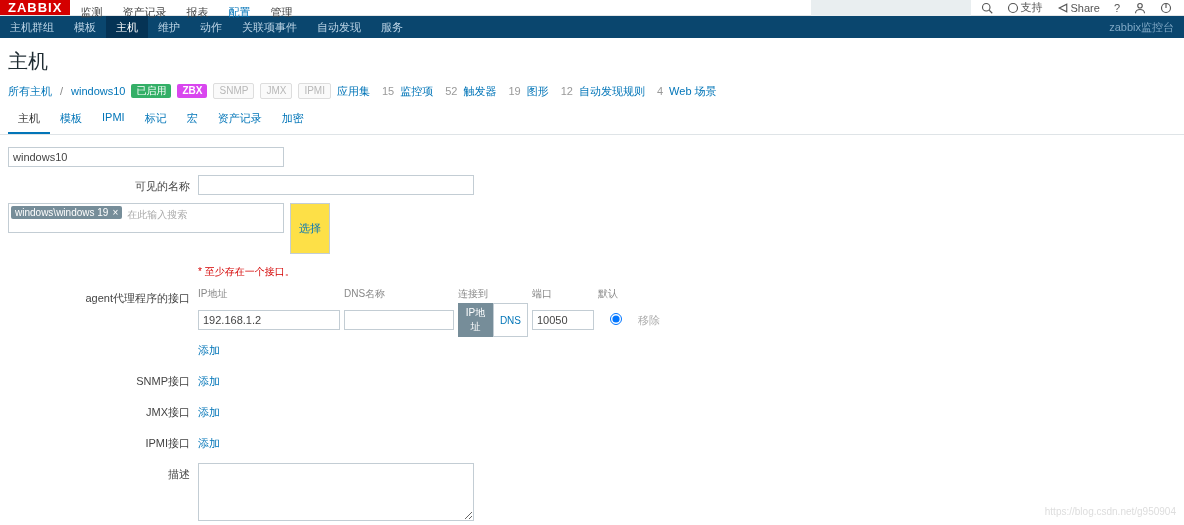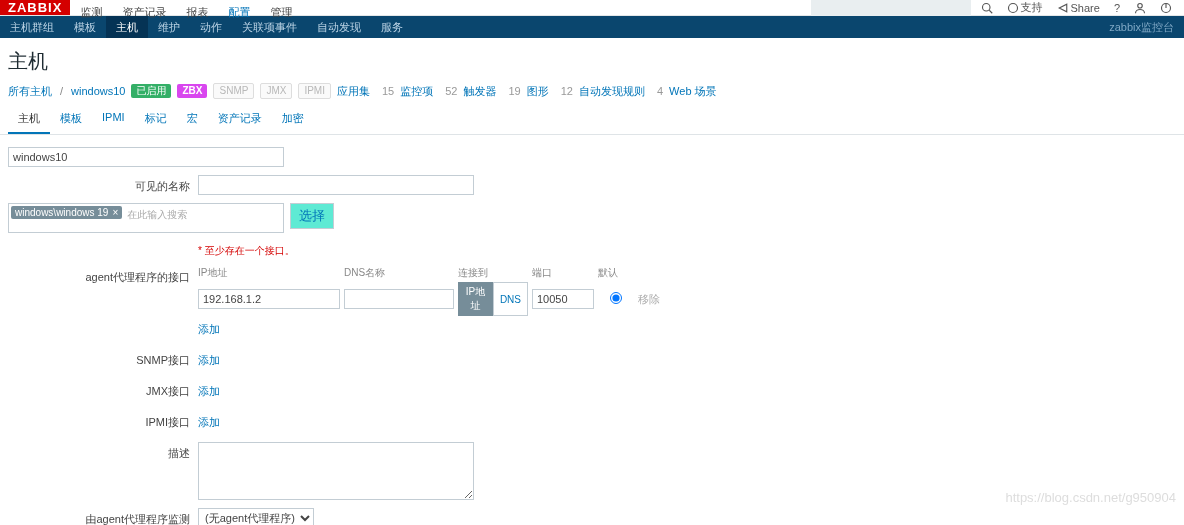--- a/index.html
+++ b/index.html
@@ -47,38 +47,38 @@
   .form { padding:12px 8px 8px;}
   .row { display:flex; align-items:flex-start; margin-bottom:8px;}
   .lbl { width:190px; text-align:right; padding-right:8px; padding-top:4px; font-size:11px; color:#444;}
   .req::before { content:"* "; color:#d40000;}
   .fld { display:flex; flex-direction:column; gap:2px;}
   .textin { width:276px; height:20px; border:1px solid #c3cdd4; padding:2px 4px; font-size:11px; color:#444;}
   .tags { width:276px; min-height:30px; border:1px solid #c3cdd4; padding:2px 2px; display:flex; flex-wrap:wrap; gap:3px; align-items:flex-start;}
   .tag { background:#768d99; color:#fff; font-size:10px; padding:1px 4px; border-radius:2px; display:inline-flex; align-items:center; gap:4px;}
   .tag-x { cursor:pointer;}
   .tplace { color:#aaa; font-size:10px; padding:2px 2px;}
-  .btn { border:1px solid #c3cdd4; background:#5eead4; color:#0275b8; font-size:13px; padding:3px 8px; cursor:pointer;}
+  .btn { border:1px solid #c3cdd4; background:#fde047; color:#0275b8; font-size:11px; padding:17px 8px; cursor:pointer;}
   .hint { color:#d40000; font-size:10px; padding-top:3px;}
 
   
   .iftbl { display:grid; grid-template-columns:142px 110px 70px 62px 36px 36px; column-gap:4px; align-items:center;}
   .ifhdr { font-size:10px; color:#888; padding-bottom:2px;}
   .seg { display:flex; }
   .seg button { background:#fff; border:1px solid #c3cdd4; padding:2px 6px; font-size:10px; color:#0275b8;}
   .seg button.active { background:#768d99; color:#fff; border-color:#768d99;}
   .smallin { height:20px; border:1px solid #c3cdd4; padding:2px 4px; font-size:11px; width:100%; color:#444;}
   .radio { width:12px; height:12px;}
   .linkbtn { color:#0275b8; background:none; border:none; padding:4px 0; text-align:left; font-size:11px; cursor:pointer;}
   .greytxt { color:#aaa; font-size:11px; }
 
   .textarea { width:276px; height:58px; border:1px solid #c3cdd4; resize:both; font-size:11px; padding:2px 4px;}
 
   select.sel { height:20px; border:1px solid #c3cdd4; font-size:11px; padding:0 2px; color:#444; background:#fff;}
-  .watermark { position:absolute; right:8px; bottom:20px; color:#ddd; font-size:13px;margin-top:43px;}
+  .watermark { position:absolute; right:8px; bottom:8px; color:#ddd; font-size:10px;margin-top:43px;}
 </style>
 </head>
 <body>
 
 <div class="topbar">
   <div class="logo">ZABBIX</div>
   <div class="topnav">
     <a href="#">监测</a>
     <a href="#">资产记录</a>
     <a href="#">报表</a>

